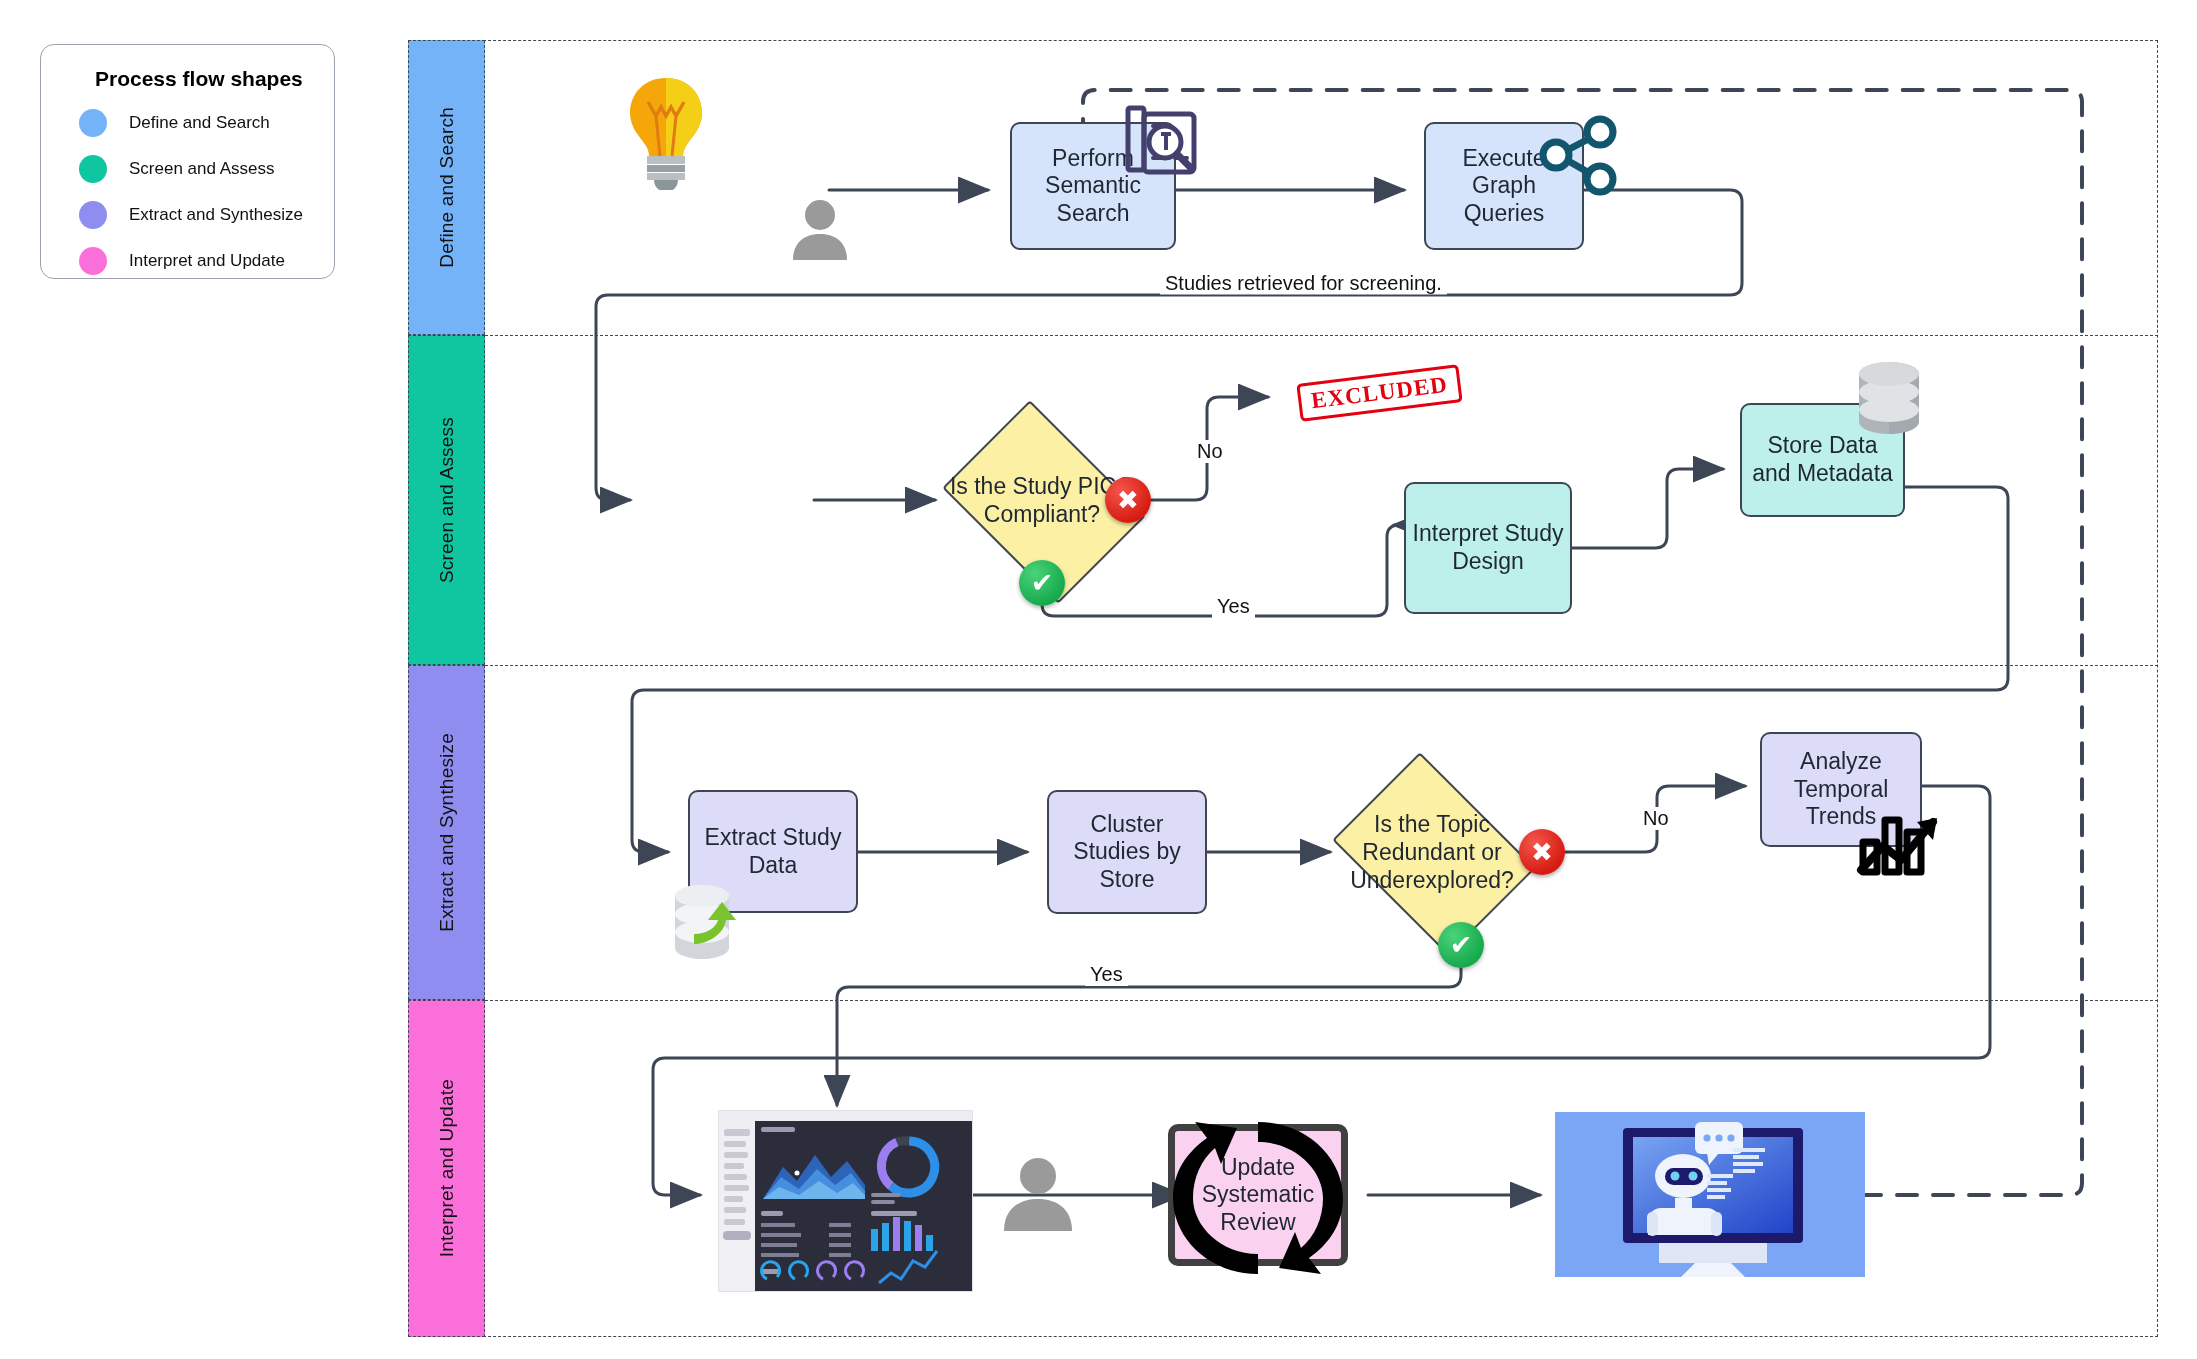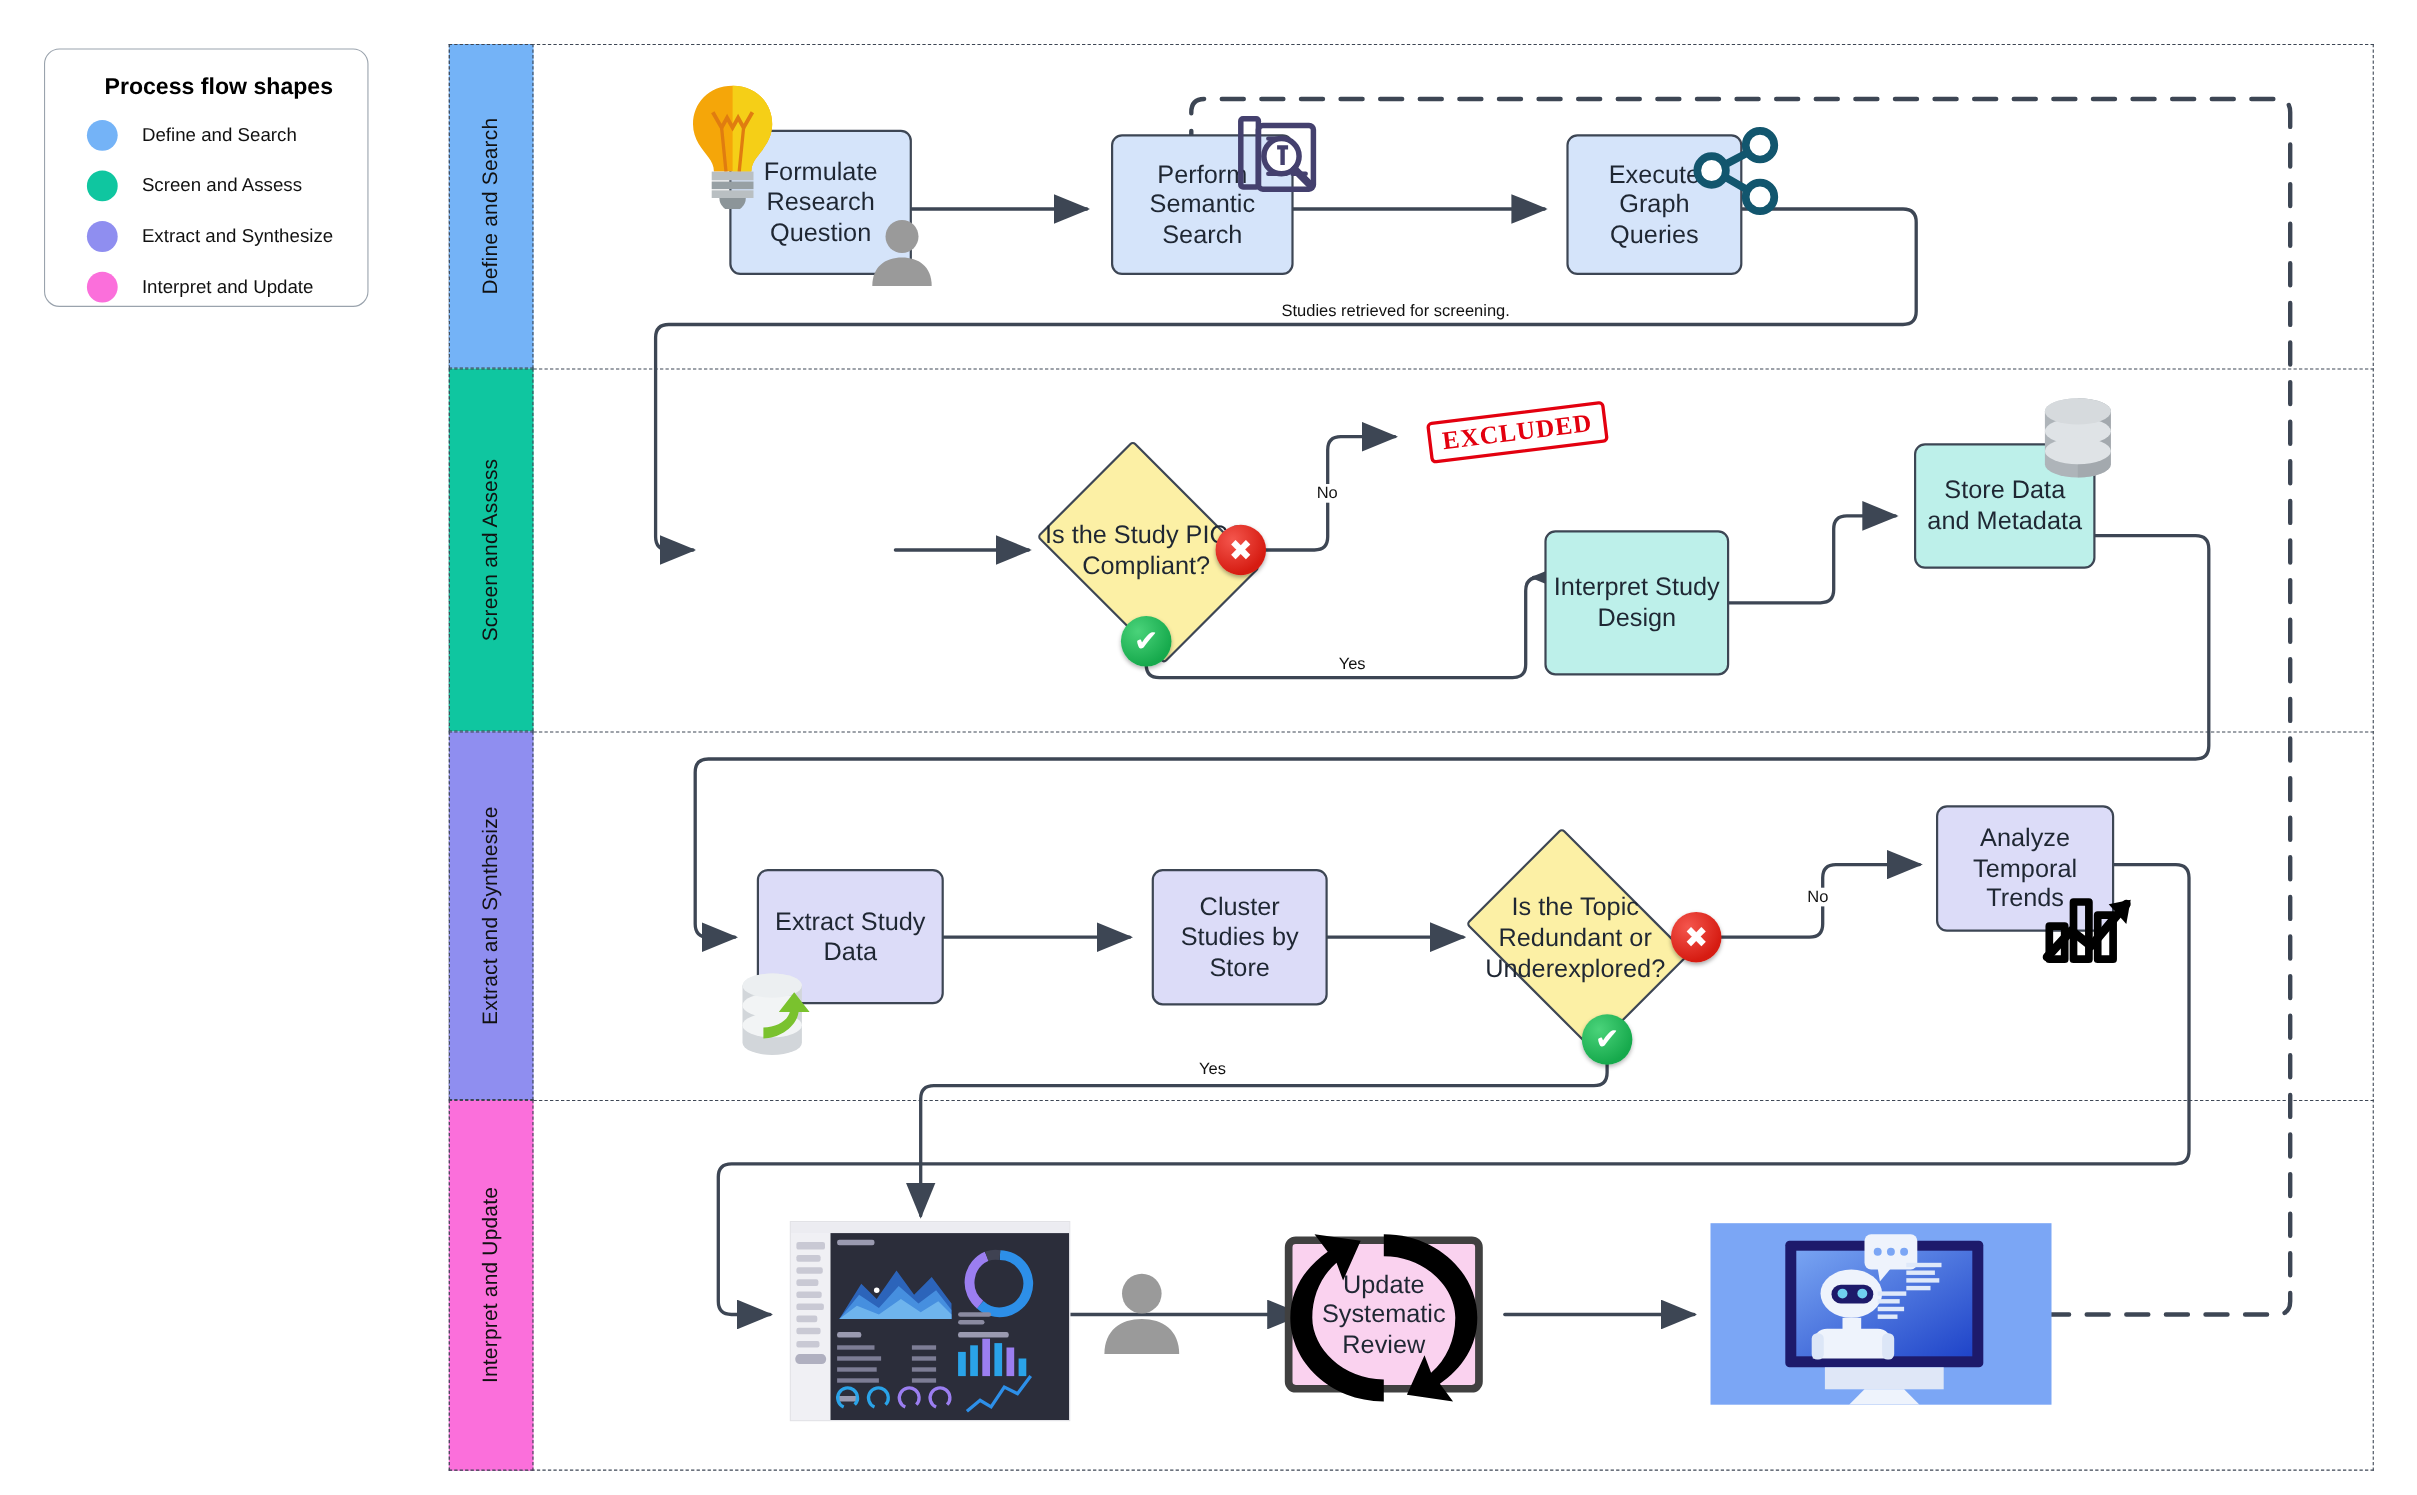--- a/index.html
+++ b/index.html
@@ -31,21 +31,21 @@
         display:flex;align-items:center;justify-content:center;text-align:center;
         font-size:23px;line-height:1.2;color:#1f2733;padding:4px 6px;z-index:6;}
   .dia{position:absolute;z-index:6;}
   .dia .shape{position:absolute;left:0;top:0;width:100%;height:100%;
               background:#fcf0a5;border:2px solid #3d4654;
               transform:rotate(45deg);border-radius:4px;}
   .dia .txt{position:absolute;left:-18px;top:0;width:calc(100% + 36px);height:100%;
             display:flex;align-items:center;justify-content:center;text-align:center;
             font-size:23px;line-height:1.22;color:#1f2733;z-index:2;}
 
-  .elabel{position:absolute;font-size:15px;color:#111;background:#fff;padding:0 5px;z-index:7;
+  .elabel{position:absolute;font-size:20px;color:#111;background:#fff;padding:0 5px;z-index:7;
           white-space:nowrap;}
 
   
   .ico{position:absolute;z-index:8;pointer-events:none;}
   .badge{position:absolute;width:46px;height:46px;border-radius:50%;z-index:9;
          display:flex;align-items:center;justify-content:center;color:#fff;font-weight:bold;}
   .badge.no{background:radial-gradient(circle at 34% 30%,#f4564d,#d61c12 70%);
             box-shadow:0 2px 4px rgba(0,0,0,.35);font-size:26px;}
   .badge.yes{background:radial-gradient(circle at 34% 30%,#4ad37a,#16a94c 72%);
              box-shadow:0 2px 4px rgba(0,0,0,.3);font-size:27px;}
@@ -148,21 +148,20 @@
     </g>
     <path d="M1083,156 L1071,126 L1095,126 z" fill="#3d4654"></path>
   </svg>
 
   <div class="elabel" style="left:1160px;top:283px;transform:translateY(-50%)">Studies retrieved for screening.</div>
   <div class="elabel" style="left:1192px;top:440px">No</div>
   <div class="elabel" style="left:1212px;top:595px">Yes</div>
   <div class="elabel" style="left:1638px;top:807px">No</div>
   <div class="elabel" style="left:1085px;top:963px">Yes</div>
 
-  <div class="node" style="left:663px;top:118px;width:166px;height:132px;background:#d5e4fa">Formulate Research Question</div>
 
   <svg class="ico" style="left:618px;top:72px;" width="96" height="118" viewBox="0 0 96 118">
     <path d="M48 6 C26 6 12 22 12 41 c0 14 9 23 14 30 3 4 5 8 5 13 h34 c0-5 2-9 5-13 5-7 14-16 14-30 C84 22 70 6 48 6z" fill="#f5a609"></path>
     <path d="M48 6 C70 6 84 22 84 41 c0 14-9 23-14 30-3 4-5 8-5 13 H48z" fill="#f5cf17"></path>
     <path d="M30 30 l8 14 5-9 5 9 5-9 5 9 8-14" stroke="#e07c10" stroke-width="3.5" fill="none"></path>
     <path d="M38 44 L42 84 M58 44 L54 84" stroke="#e07c10" stroke-width="3" fill="none"></path>
     <rect x="29" y="84" width="38" height="8" fill="#b9bfc2"></rect>
     <rect x="29" y="93" width="38" height="7" fill="#97a0a4"></rect>
     <rect x="29" y="101" width="38" height="7" fill="#b9bfc2"></rect>
     <path d="M36 108 h24 a12 12 0 0 1 -24 0z" fill="#8c9599"></path>

